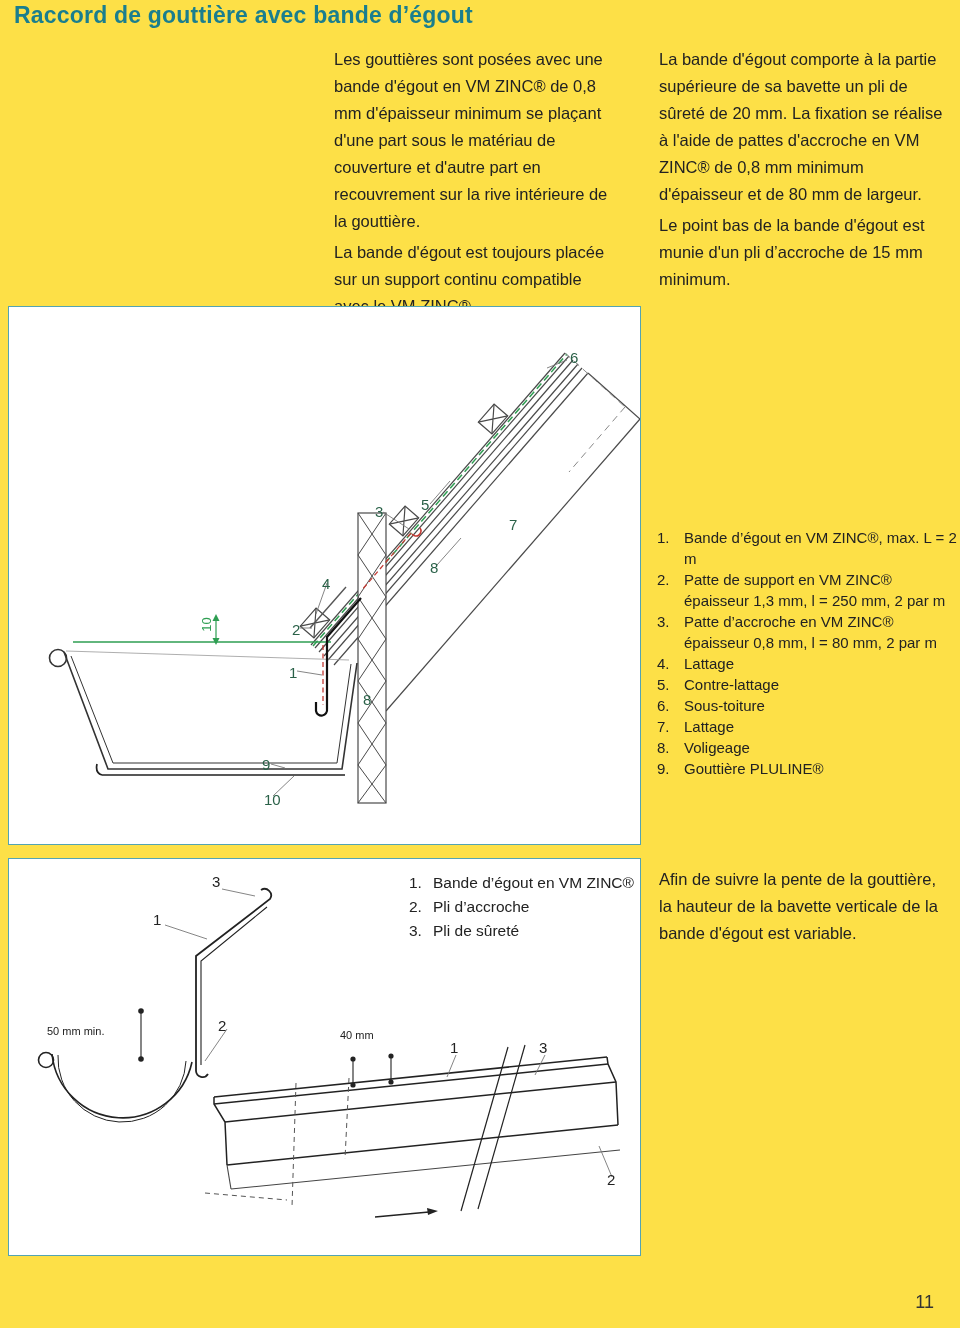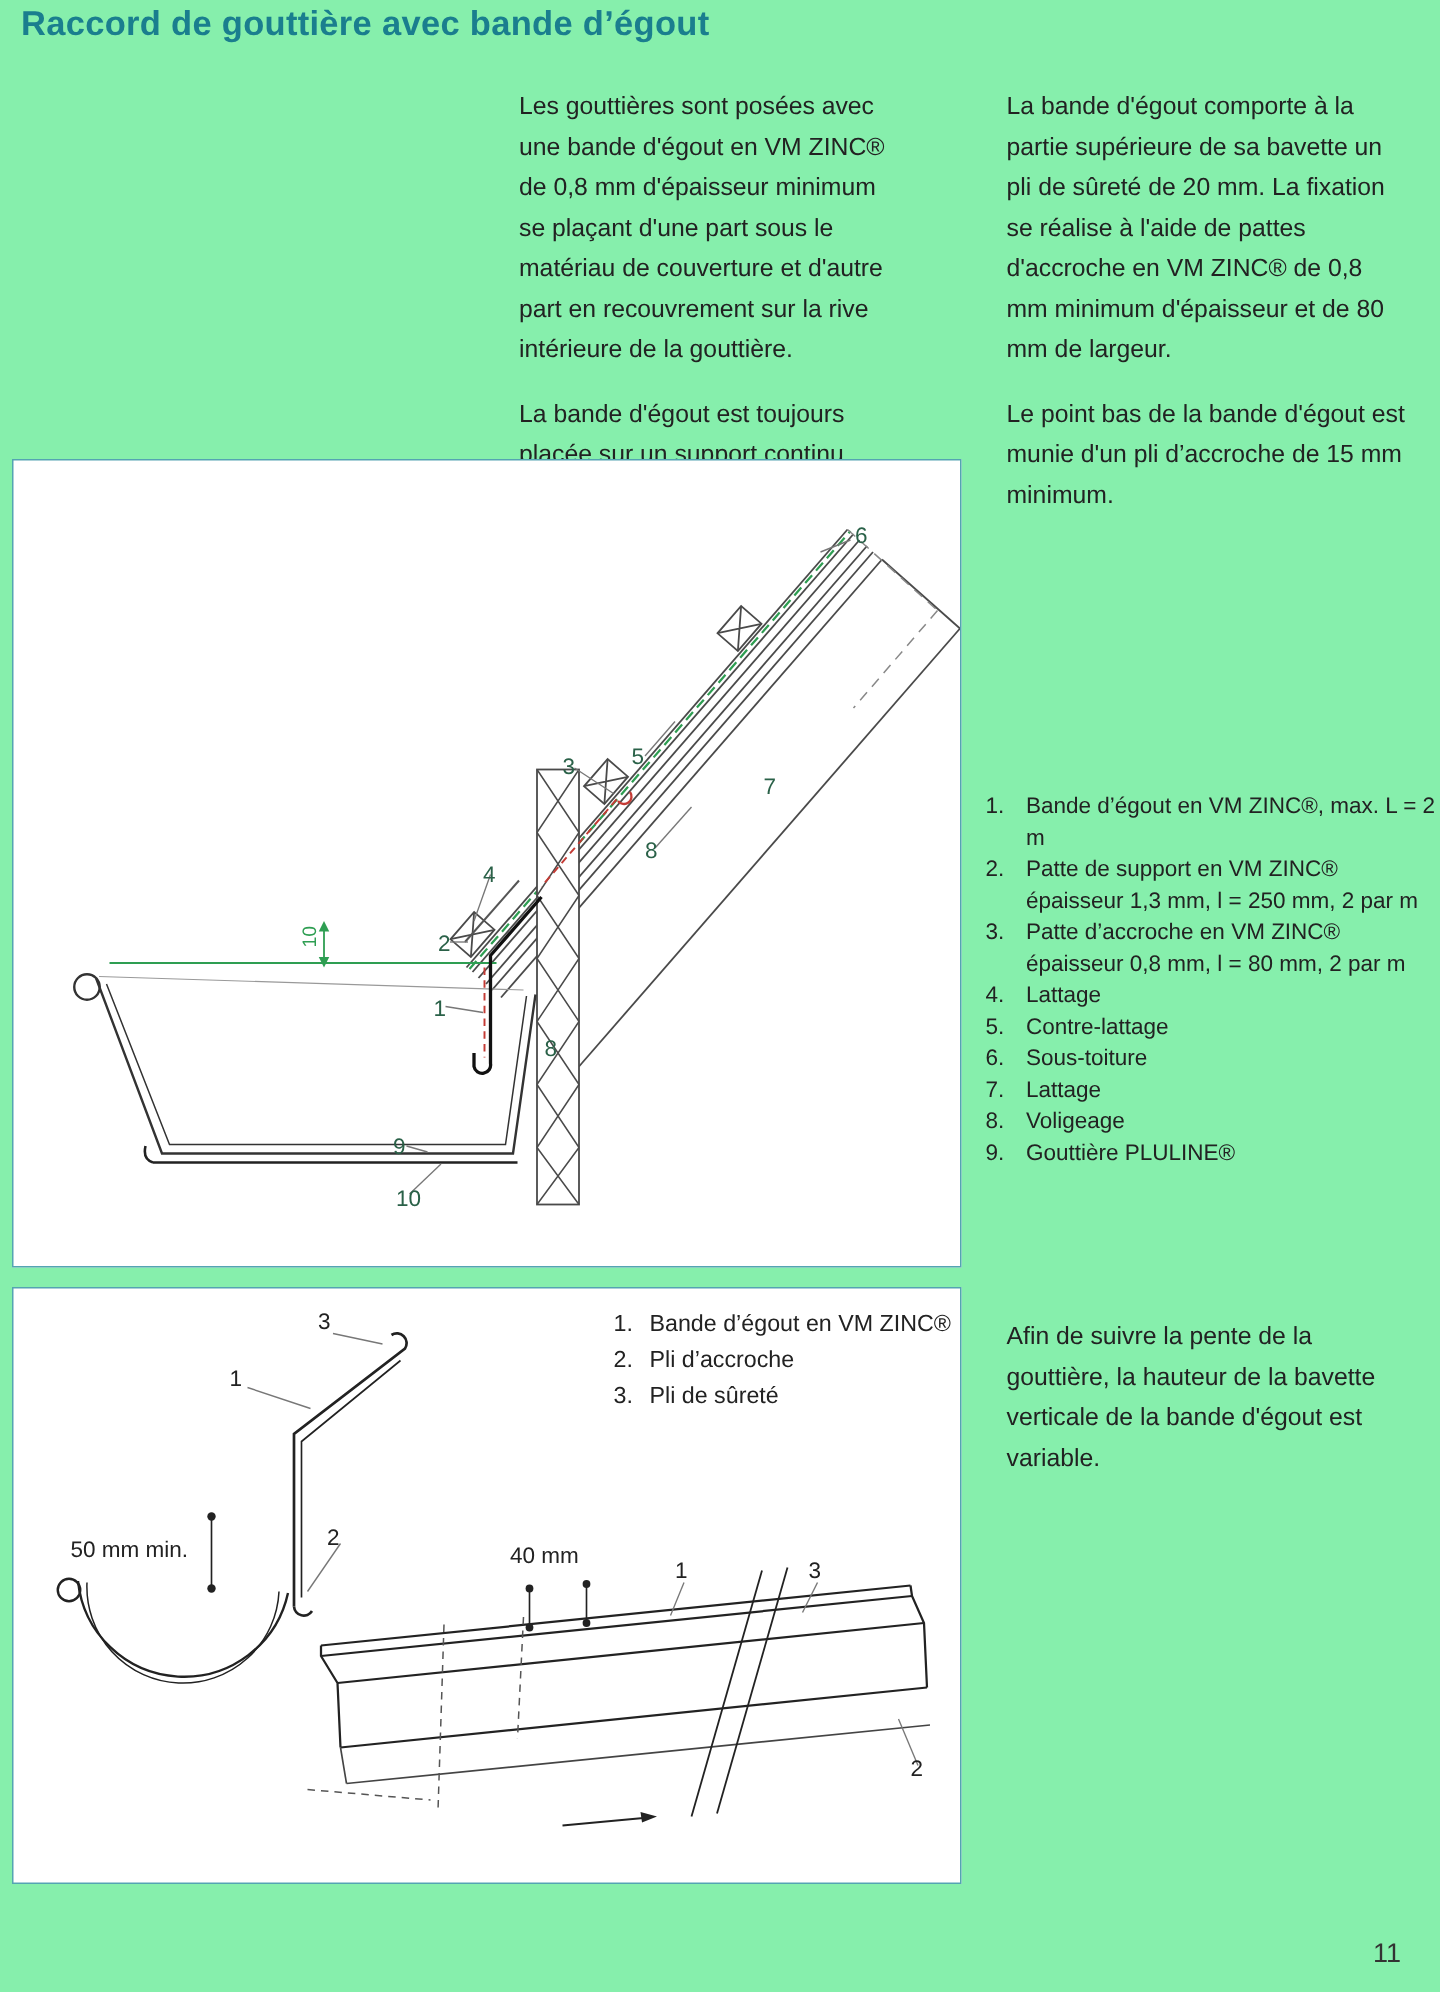--- a/index.html
+++ b/index.html
@@ -1,29 +1,29 @@
 <!DOCTYPE html>
 <html><head>
 <meta charset="utf-8">
 <style>
   *{margin:0;padding:0;box-sizing:border-box}
   html,body{background:#fff}
   body{width:960px;height:1328px;position:relative;font-family:"Liberation Sans",sans-serif;color:#222}
-  .page{position:absolute;inset:0;background:#86efac}
+  .page{position:absolute;inset:0;background:#fde047}
   .title{position:absolute;left:14px;top:2px;font-size:23px;font-weight:bold;color:#1a7e8e;letter-spacing:.2px}
   .col{position:absolute;font-size:16.5px;line-height:27px}
-  .col p{margin:16px}
+  .col p{margin:4px}
   .col-left{left:330px;top:42px;width:282px}
   .col-right{left:655px;top:42px;width:298px}
   .fig{position:absolute;border:1px solid #54a4b2;background:#fff}
   .fig-main{left:8px;top:306px;width:633px;height:539px}
   .fig-bot{left:8px;top:858px;width:633px;height:398px}
   .co{position:absolute;font-size:15px;font-weight:500;color:#2a6148}
   .co.dark{color:#222}
-  .dim{position:absolute;font-size:15px;color:#222;white-space:nowrap}
+  .dim{position:absolute;font-size:11px;color:#222;white-space:nowrap}
   .dim-rot{position:absolute;font-size:13px;color:#2e9e52;transform:rotate(-90deg)}
   .legend-main{position:absolute;left:657px;top:527px;width:300px;font-size:15px;line-height:21px}
   .lrow{display:flex}
   .lnum{width:27px;flex:none}
   .ltext{white-space:pre-line}
   .legend-bot{position:absolute;left:400px;top:12px;font-size:15.5px;line-height:24px}
   .legend-bot .lnum{width:24px}
   .text-bot{left:655px;top:862px;width:300px}
   .page-num{position:absolute;right:26px;top:1292px;font-size:18px;color:#333}
   svg{position:absolute;left:0;top:0}

